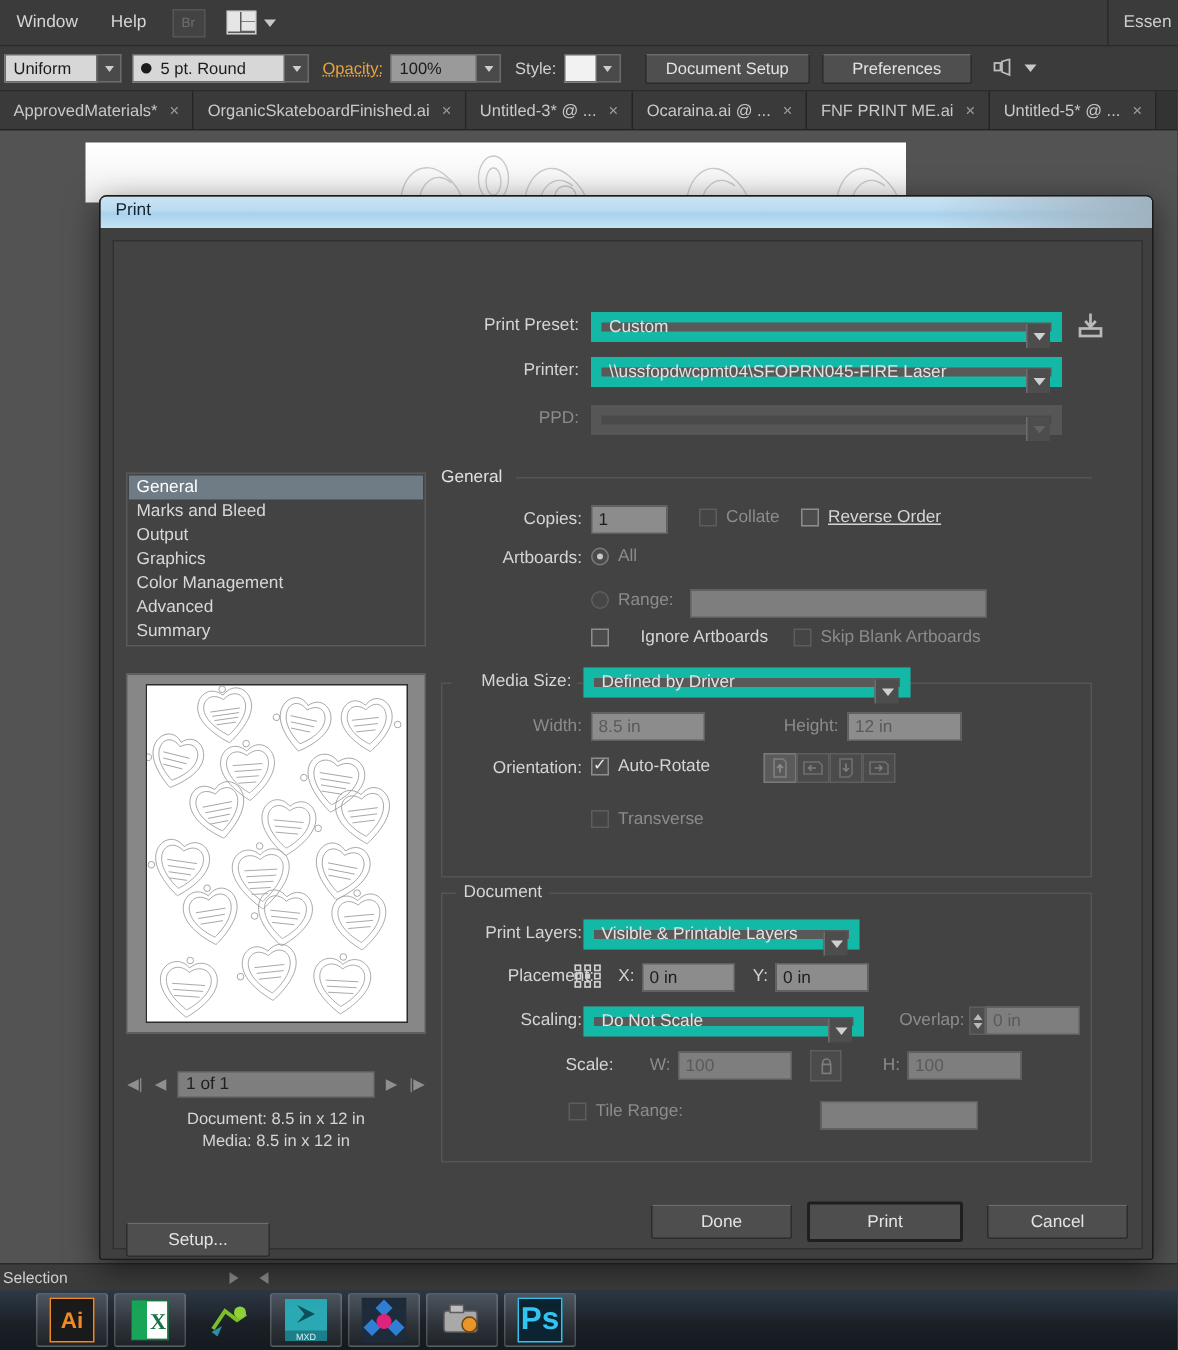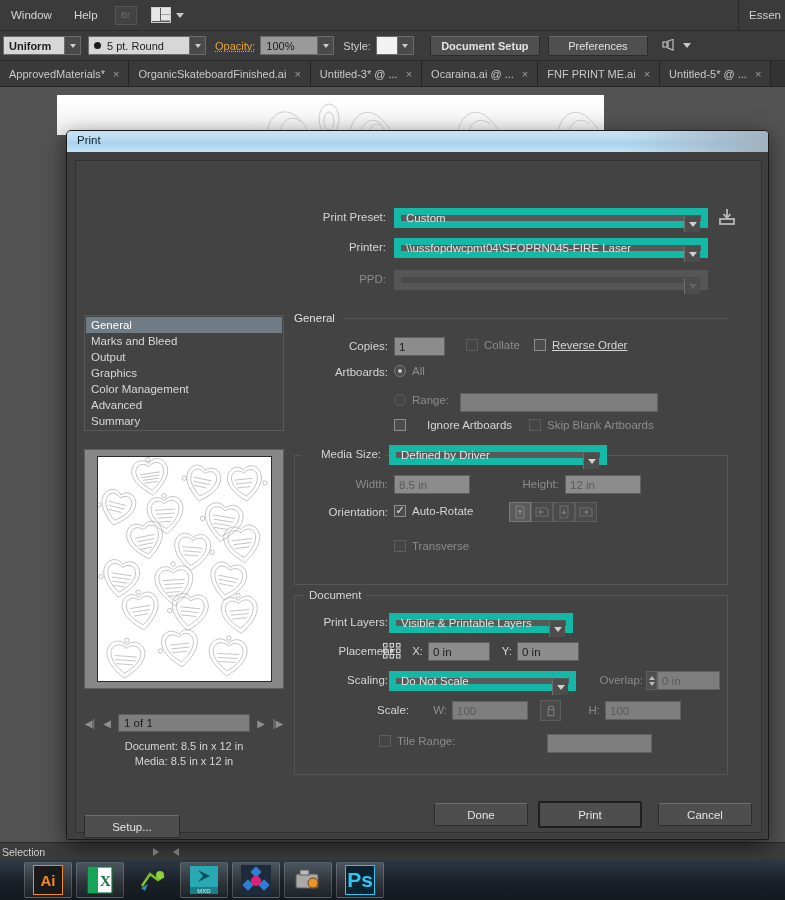--- a/index.html
+++ b/index.html
@@ -251,42 +251,42 @@
     <div class="menu-item">Help</div>
     <div class="br-btn">Br</div>
     <div class="arrange-btn">
       <div class="arrange-ico"></div>
       <div class="caret"></div>
     </div>
     <div class="essentials">Essen</div>
   </div>
 
   <div class="optionsbar">
-    <div class="ob-field ob-white" style="width:62px;font-weight:bold;">Uniform</div>
+    <div class="ob-field ob-white" style="width:62px;">Uniform</div>
     <div class="ob-drop">
         <div class="dc"></div>
       </div>
     <div class="ob-field ob-white" style="width:102px;margin-left:7px;">
       <span class="dot-round"></span>
       <span>5 pt. Round</span>
     </div>
     <div class="ob-drop">
         <div class="dc"></div>
       </div>
     <div class="ob-label amber">Opacity:</div>
     <div class="ob-field" style="width:58px;">100%</div>
     <div class="ob-drop">
         <div class="dc"></div>
       </div>
     <div class="ob-label">Style:</div>
     <div class="swatch-white"></div>
     <div class="ob-drop">
         <div class="dc"></div>
       </div>
-    <div class="ob-button" style="width:110px;margin-left:16px;font-weight:bold;">Document Setup</div>
+    <div class="ob-button" style="width:110px;margin-left:16px;">Document Setup</div>
     <div class="ob-button" style="width:92px;">Preferences</div>
     <div class="speaker-ico">
       <svg width="16" height="14" viewBox="0 0 16 14">
         <rect x="1" y="3" width="4" height="5" fill="none" stroke="#bdbdbd" stroke-width="1.2"></rect>
         <path d="M6 2 L11 0.5 L11 11 L6 9 Z" fill="none" stroke="#bdbdbd" stroke-width="1.2"></path>
       </svg>
     </div>
     <div class="caret"></div>
   </div>
 

